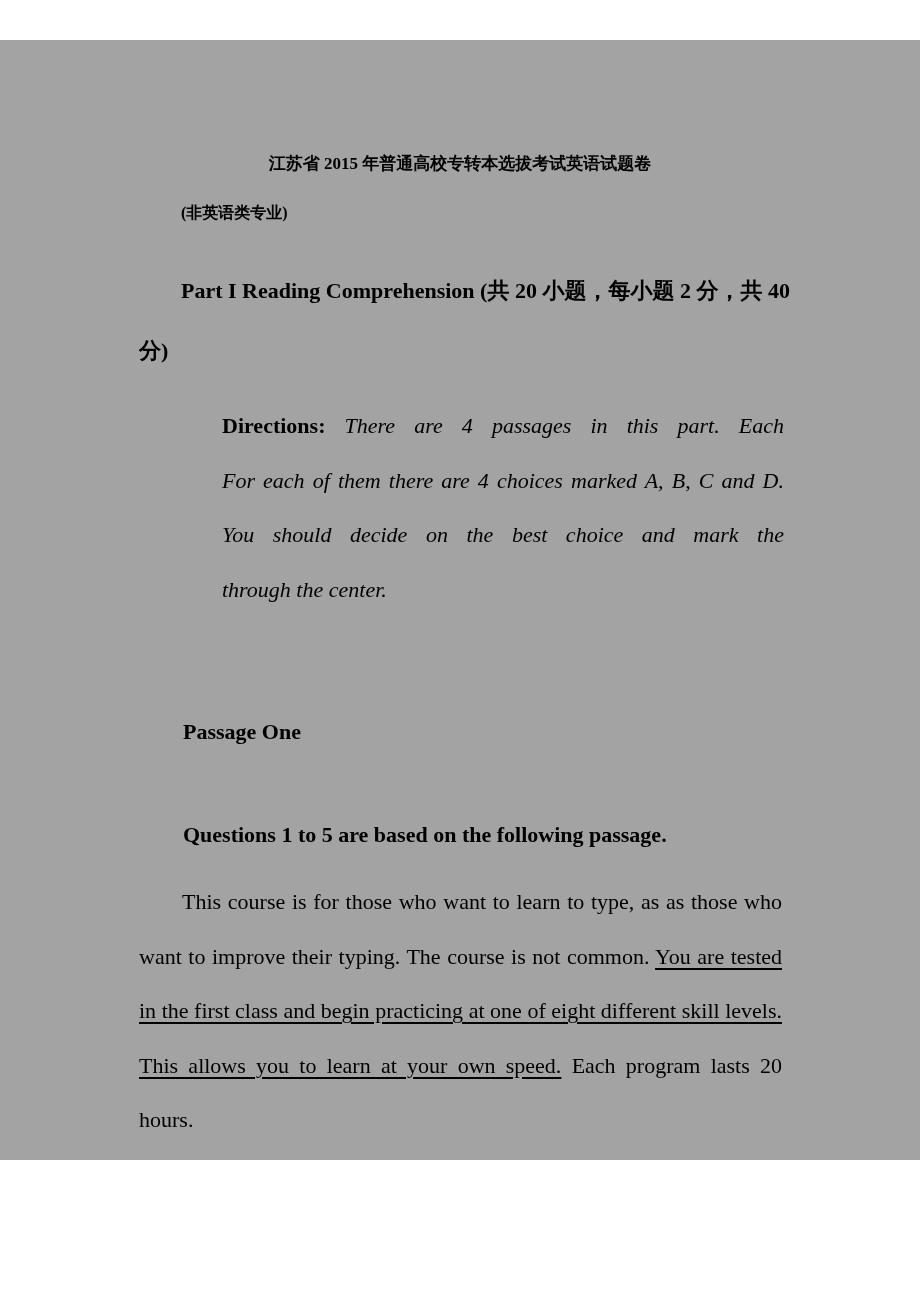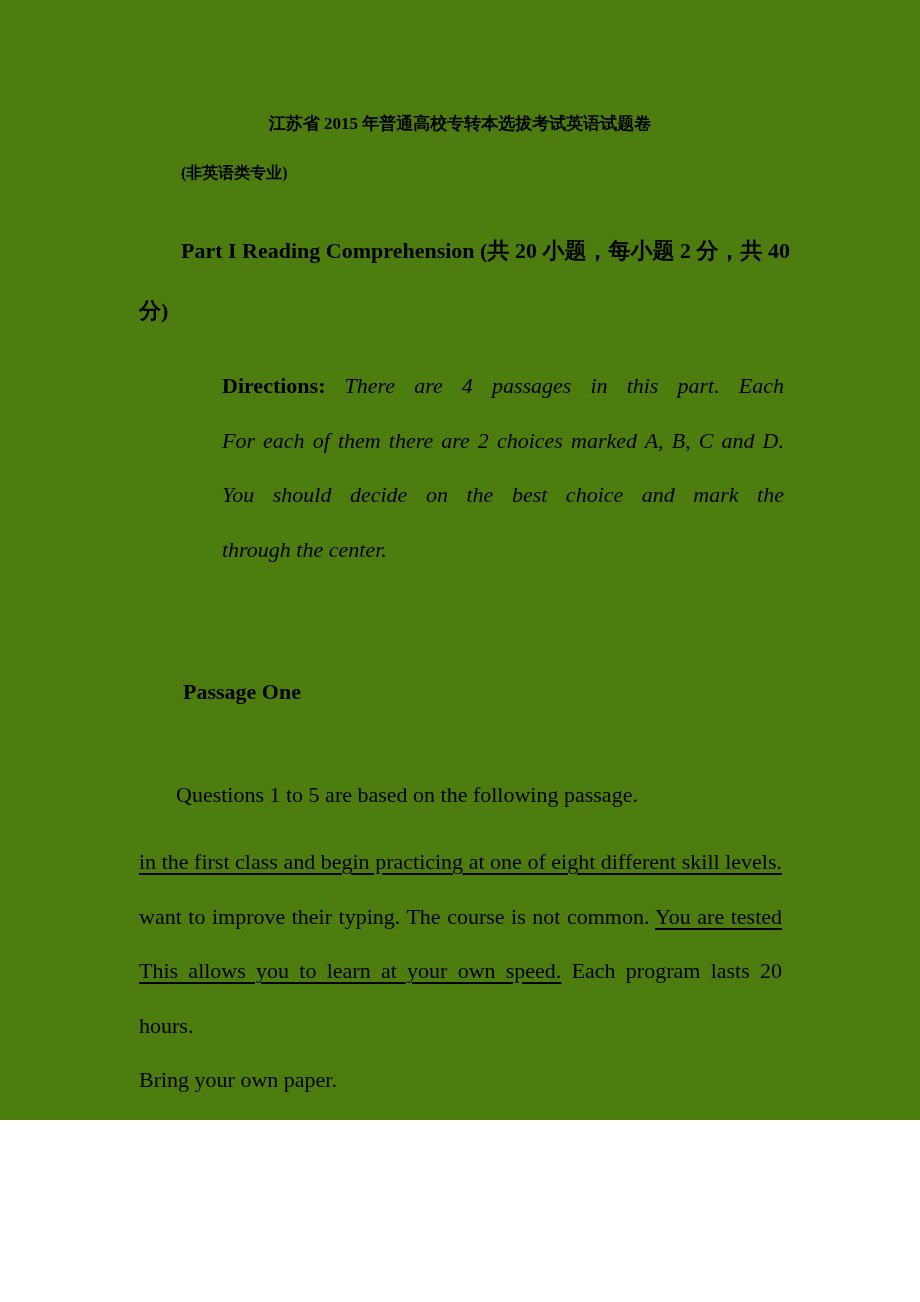--- a/index.html
+++ b/index.html
@@ -4,24 +4,25 @@
 <style>
   html, body {
     margin: 0;
     padding: 0;
     background: #ffffff;
   }
   .page {
     position: relative;
     width: 920px;
     height: 1120px;
-    background: #4d7c0f;
+    background: #a3a3a3;
     font-family: "Liberation Serif", serif;
     color: #000000;
     overflow: hidden;
+    margin-top: 40px;
   }
   .abs { position: absolute; }
   .doc-title {
     left: 0; top: 112px; width: 920px;
     text-align: center;
     font-size: 17px; line-height: 24px;
     font-weight: bold;
   }
   .subtitle {
     left: 181px; top: 159px;
@@ -52,23 +53,23 @@
     text-align: justify;
     text-align-last: justify;
     text-justify: inter-word;
   }
   .passage-heading {
     left: 183px; top: 678px;
     font-size: 22px; line-height: 28px;
     font-weight: bold;
   }
   .passage-intro {
-    left: 176px; top: 781px;
+    left: 183px; top: 781px;
     font-size: 22px; line-height: 28px;
-    font-weight: normal;
+    font-weight: bold;
     white-space: nowrap;
   }
   .body-text {
     left: 139px; top: 835px; width: 643px;
     font-size: 22px; line-height: 54.5px;
   }
   .indent2 { padding-left: 43px; }
   .u {
     text-decoration: underline;
     text-decoration-thickness: 2px;
@@ -94,32 +95,33 @@
 
   <div class="abs doc-title">江苏省 2015 年普通高校专转本选拔考试英语试题卷</div>
 
   <div class="abs subtitle">(非英语类专业)</div>
 
   <div class="abs part-line1">Part I Reading Comprehension (共 20 小题，每小题 2 分，共 40</div>
   <div class="abs part-line2">分)</div>
 
   <div class="abs directions">
     <div class="jl"><span class="dir-label">Directions:</span><span> There are 4 passages in this part. Each</span></div>
-    <div class="jl">For each of them there are 2 choices marked A, B, C and D.</div>
+    <div class="jl">For each of them there are 4 choices marked A, B, C and D.</div>
     <div class="jl">You should decide on the best choice and mark the</div>
     <div>through the center.</div>
   </div>
 
   <div class="abs passage-heading">Passage One</div>
 
   <div class="abs passage-intro">Questions 1 to 5 are based on the following passage.</div>
 
   <div class="abs body-text">
+    <div class="jl indent2">This course is for those who want to learn to type, as  as those who</div>
+    <div class="jl"><span>want to improve their typing. The course is not common. </span><span class="u">You are tested</span></div>
     <div class="jl"><span class="u">in the first class and begin practicing at one of eight different skill levels.</span></div>
-    <div class="jl"><span>want to improve their typing. The course is not common. </span><span class="u">You are tested</span></div>
     <div class="jl"><span class="u">This allows you to learn at your own speed.</span><span> Each program lasts 20 hours.</span></div>
     <div>Bring your own paper.</div>
   </div>
 
   <div class="abs fee">Course fee: $125</div>
   <div class="abs materials">Materials: $25</div>
 
   <div class="abs page-number">1</div>
 
 </div>

